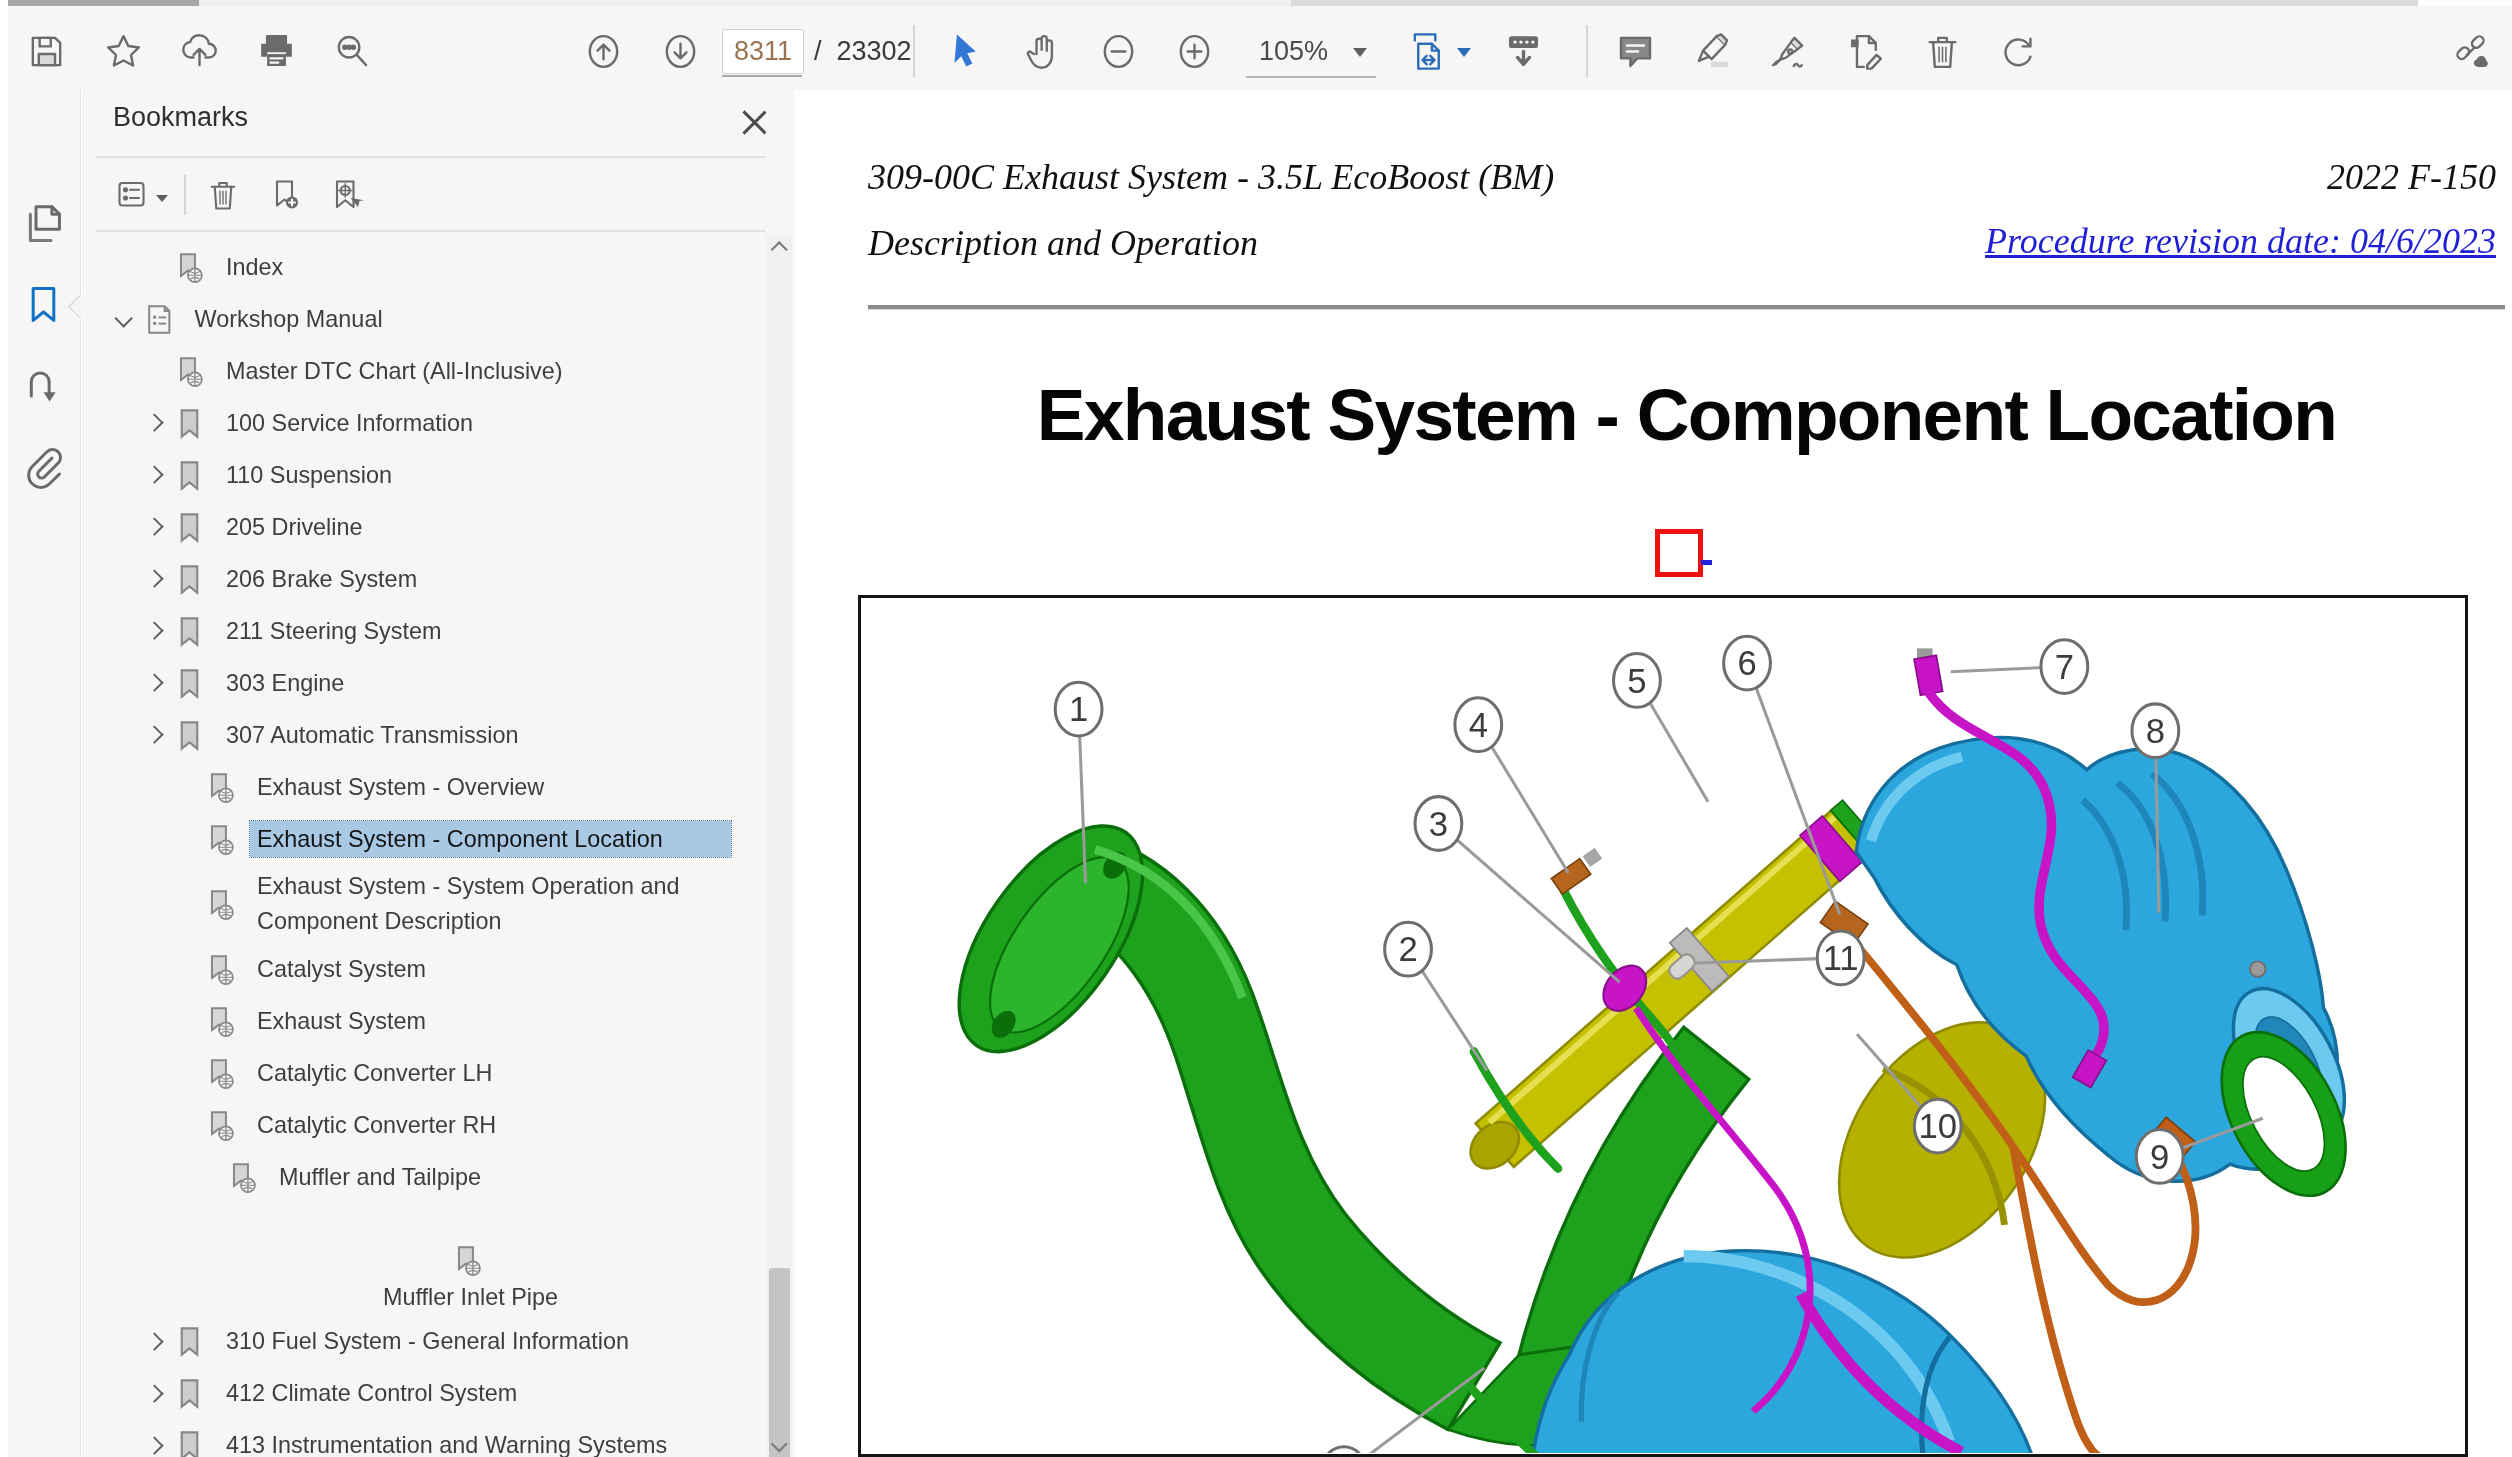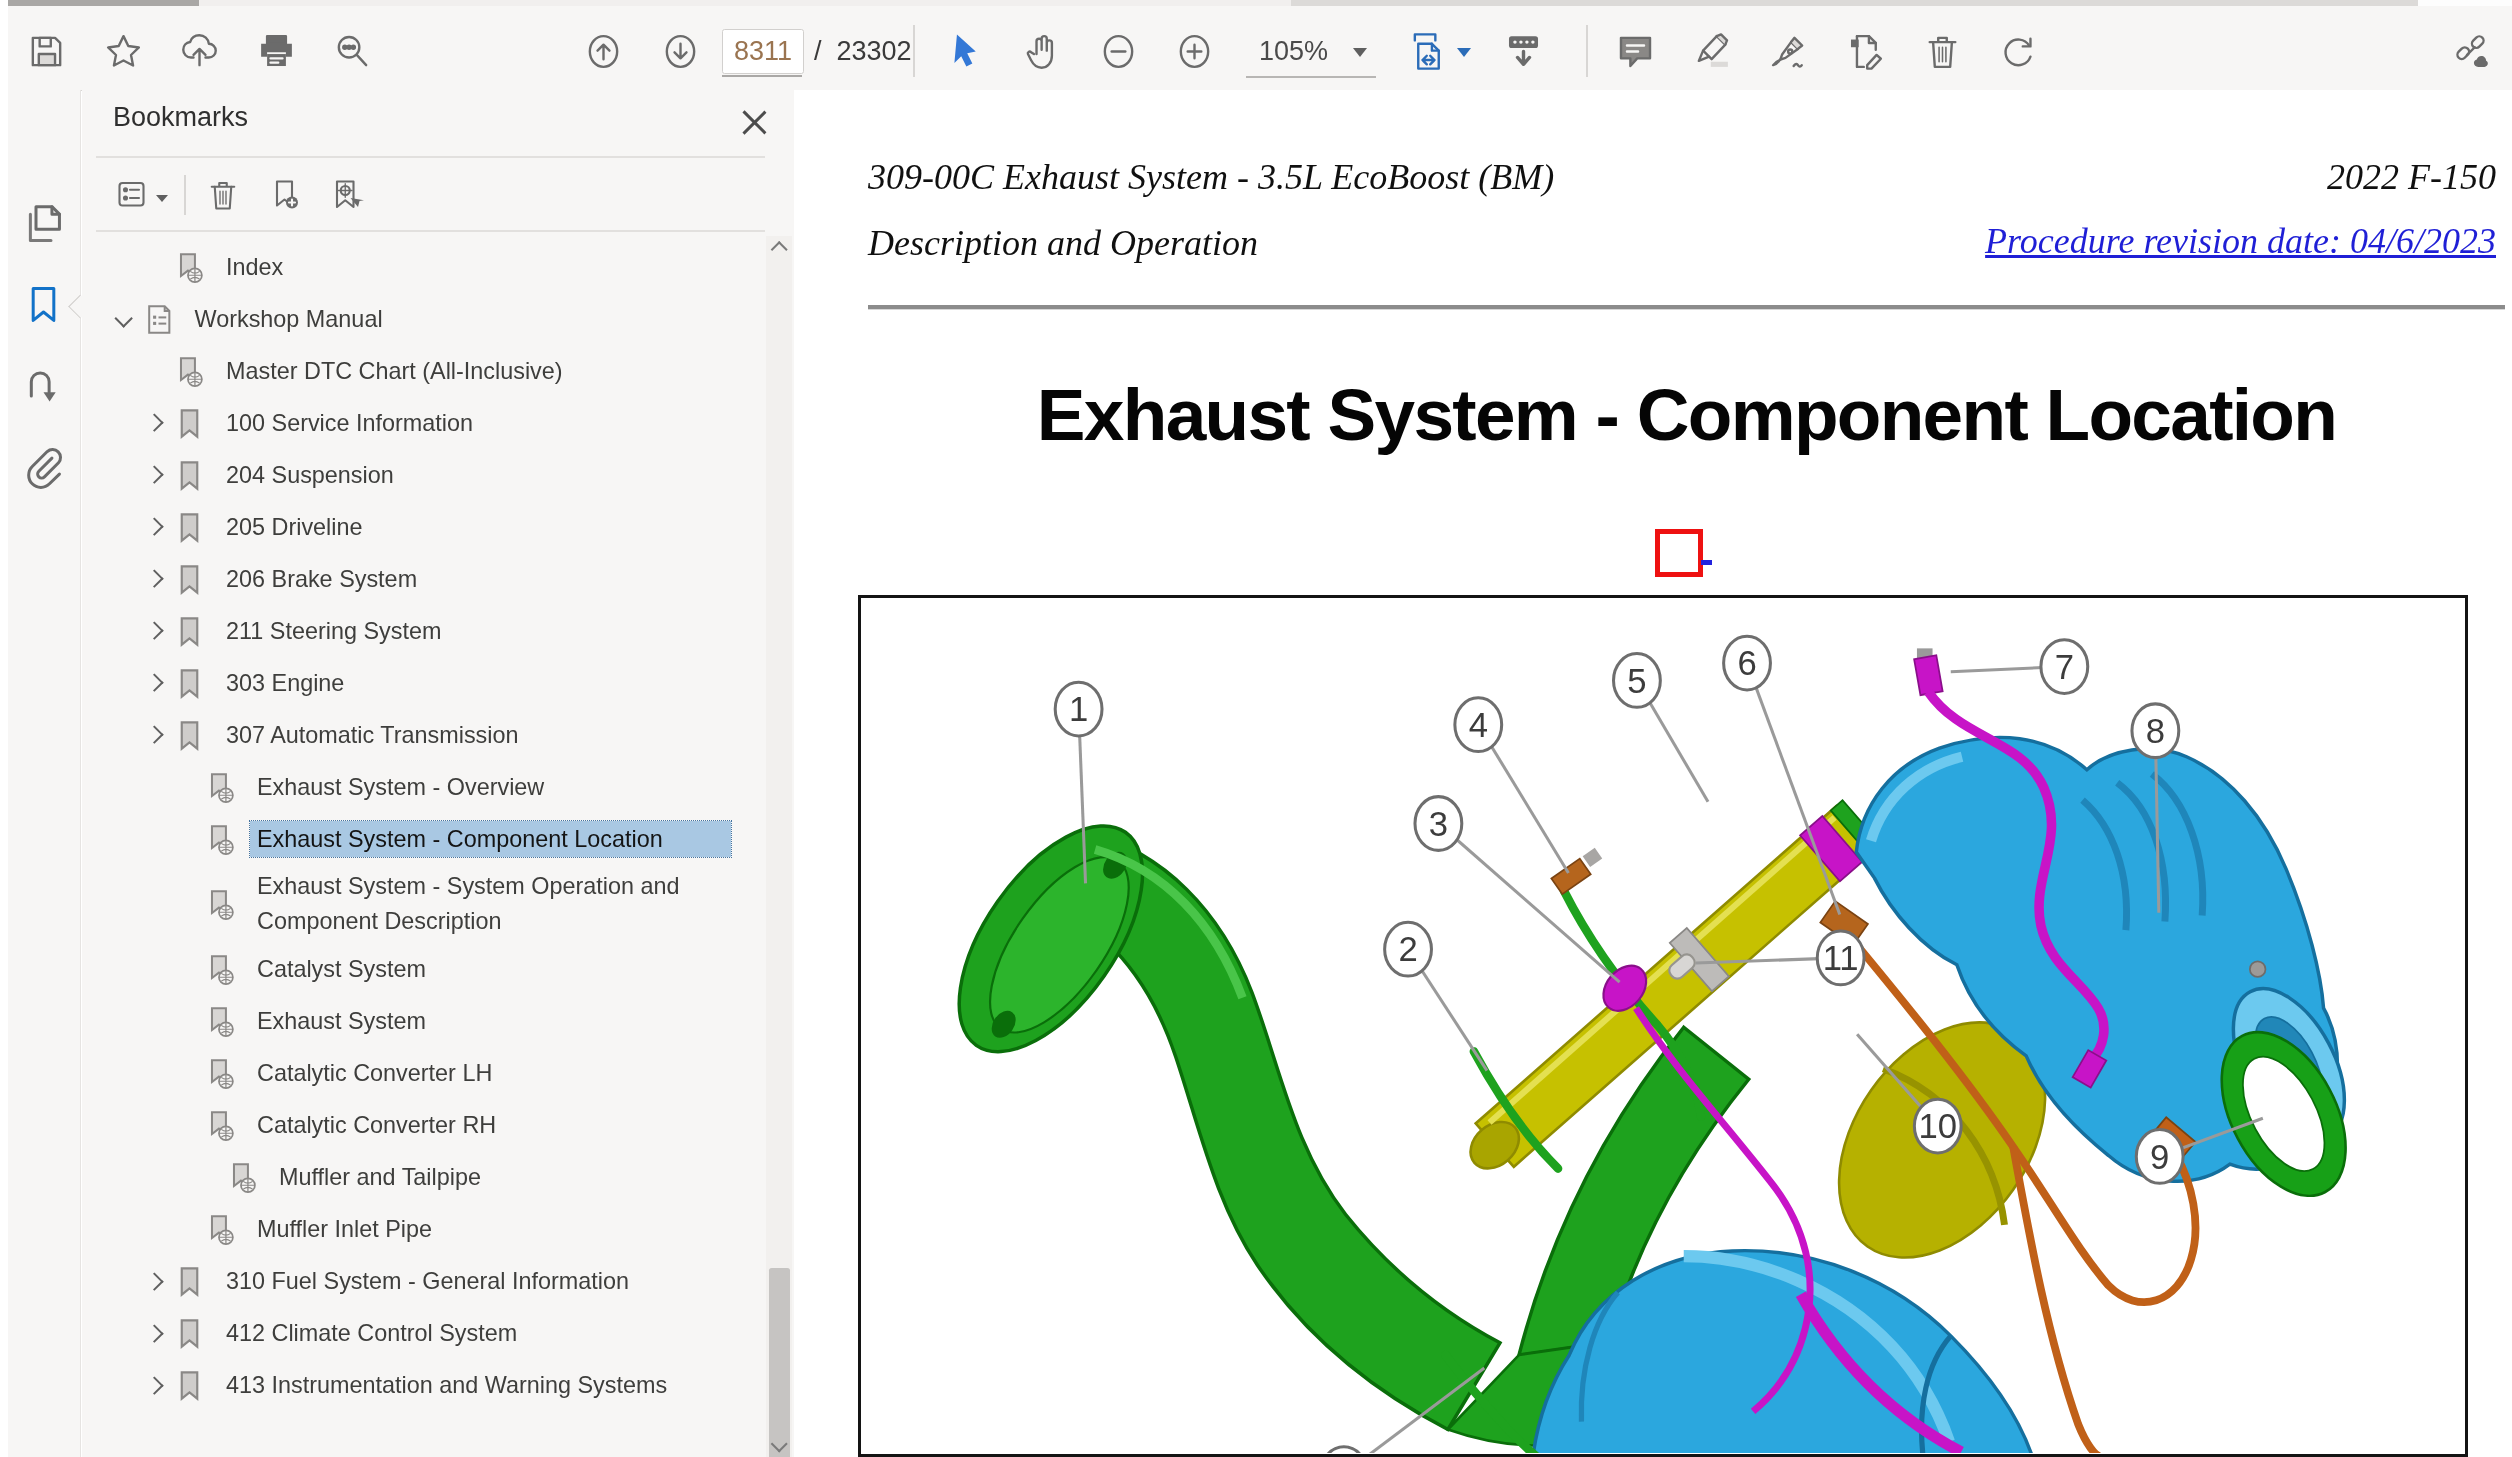--- a/index.html
+++ b/index.html
@@ -370,21 +370,21 @@
         </div>
         <div class="bm-row" style="padding-left: 54px;">
           <span class="slot">
             <span class="chev right"></span>
           </span>
           <span class="bm-ico">
             <svg viewBox="0 0 40 42">
               <path d="M10 4h20v34l-10-8-10 8z" fill="#cfcdcb" stroke="#8a8886" stroke-width="2.8"></path>
             </svg>
           </span>
-          <span class="bm-label">204 Suspension</span>
+          <span class="bm-label">110 Suspension</span>
         </div>
         <div class="bm-row" style="padding-left: 54px;">
           <span class="slot">
             <span class="chev right"></span>
           </span>
           <span class="bm-ico">
             <svg viewBox="0 0 40 42">
               <path d="M10 4h20v34l-10-8-10 8z" fill="#cfcdcb" stroke="#8a8886" stroke-width="2.8"></path>
             </svg>
           </span>
@@ -515,21 +515,21 @@
           <span class="slot"></span>
           <span class="bm-ico">
             <svg viewBox="0 0 40 42">
               <path d="M9 4h18v28l-9-7-9 7z" fill="#d8d6d4" stroke="#8a8886" stroke-width="2.6"></path>
               <circle cx="27" cy="31" r="9" fill="#f7f6f5" stroke="#8a8886" stroke-width="2.2"></circle>
               <path d="M18 31h18M27 22v18M21 26c4 3 8 3 12 0M21 36c4-3 8-3 12 0" fill="none" stroke="#8a8886" stroke-width="1.6"></path>
             </svg>
           </span>
           <span class="bm-label">Muffler and Tailpipe</span>
         </div>
-        <div class="bm-row" style="padding-left: 85px;">
+        <div class="bm-row" style="padding-left: 85px; flex-direction: column;">
           <span class="slot"></span>
           <span class="bm-ico">
             <svg viewBox="0 0 40 42">
               <path d="M9 4h18v28l-9-7-9 7z" fill="#d8d6d4" stroke="#8a8886" stroke-width="2.6"></path>
               <circle cx="27" cy="31" r="9" fill="#f7f6f5" stroke="#8a8886" stroke-width="2.2"></circle>
               <path d="M18 31h18M27 22v18M21 26c4 3 8 3 12 0M21 36c4-3 8-3 12 0" fill="none" stroke="#8a8886" stroke-width="1.6"></path>
             </svg>
           </span>
           <span class="bm-label">Muffler Inlet Pipe</span>
         </div>

